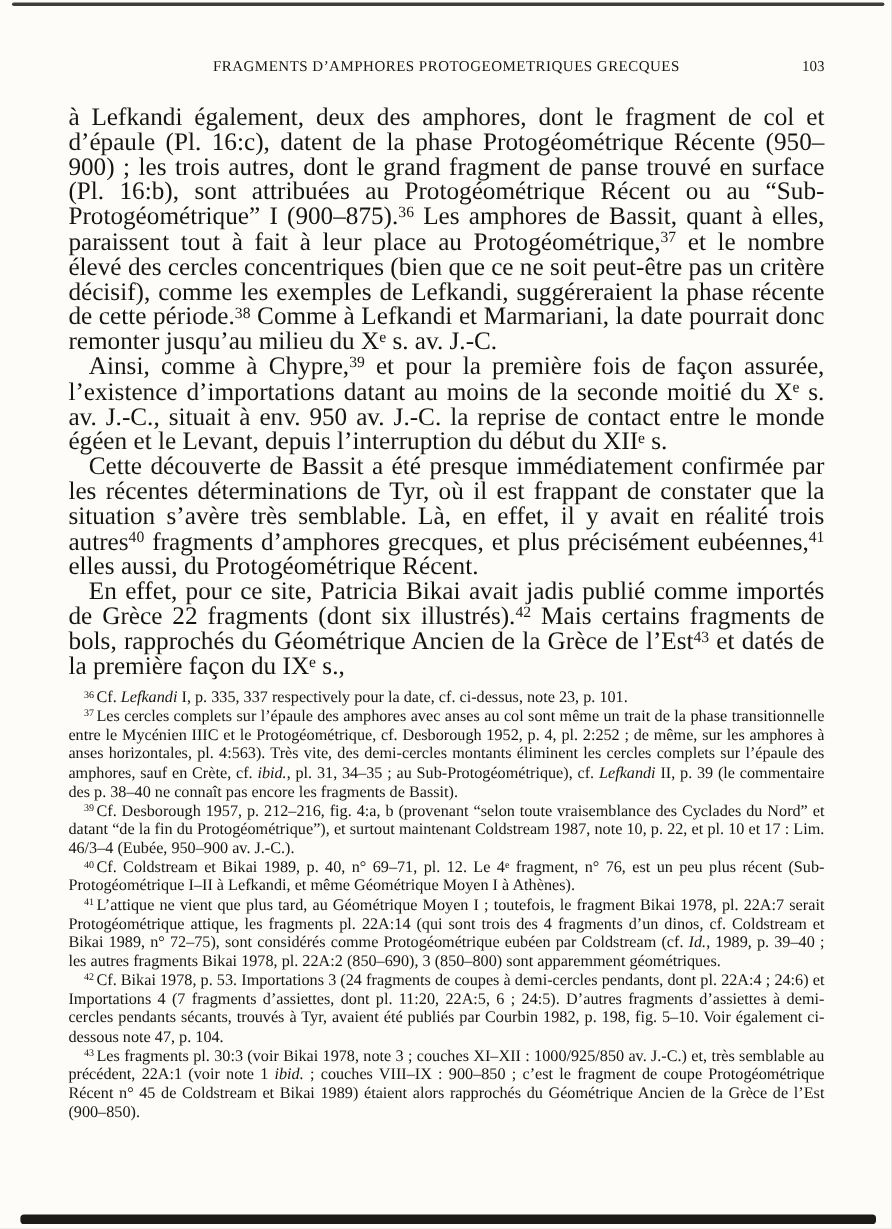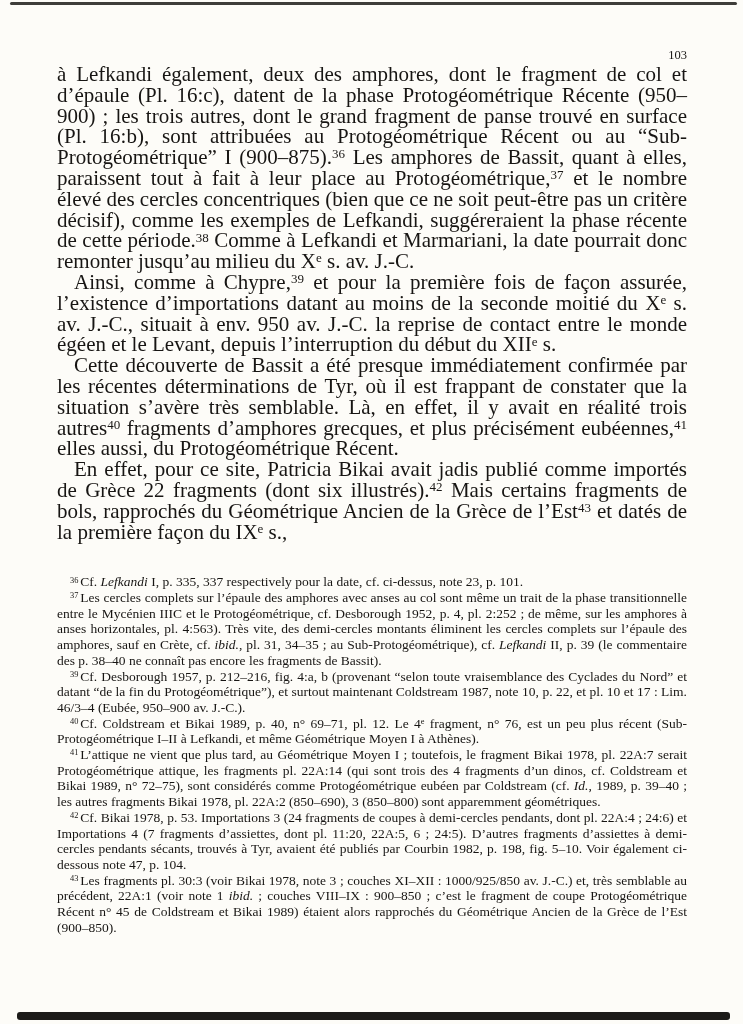--- a/index.html
+++ b/index.html
@@ -28,21 +28,21 @@
     white-space: nowrap;
   }
   .page-number { position: absolute; right: 0; top: 0; letter-spacing: 0; text-align: center; }
   .body-text p {
     margin: 0;
     font-size: 21px;
     line-height: 20.8px;
     text-align: justify;
   }
   .body-text p.indent { text-indent: 17px; }
-  .footnotes { margin-top: 32px; }
+  .footnotes { margin-top: 8px; }
   .footnotes p {
     margin: 0;
     font-size: 13.5px;
     line-height: 15.7px;
     text-align: justify;
     text-indent: 13px;
   }
   sup {
     font-size: 62%;
     line-height: 0;
@@ -53,20 +53,21 @@
   sup.fnnum { margin-right: 2px; }
   em { font-style: italic; }
 </style>
 </head>
 <body>
 
 <div class="page">
   <div class="scan-edge scan-edge-top"></div>
 
   <header class="running-header">
+    <span class="running-title">FRAGMENTS D’AMPHORES PROTOGEOMETRIQUES GRECQUES</span>
     <span class="page-number">103</span>
   </header>
 
   <main class="body-text" id="body-container">
       <p class=""><span>à Lefkandi également, deux des amphores, dont le fragment de col et d’épaule (Pl. 16:c), datent de la phase Protogéométrique Récente (950–900) ; les trois autres, dont le grand fragment de panse trouvé en surface (Pl. 16:b), sont attribuées au Protogéométrique Récent ou au “Sub-Protogéométrique” I (900–875).</span><sup>36</sup><span> Les amphores de Bassit, quant à elles, paraissent tout à fait à leur place au Protogéométrique,</span><sup>37</sup><span> et le nombre élevé des cercles concentriques (bien que ce ne soit peut-être pas un critère décisif), comme les exemples de Lefkandi, suggéreraient la phase récente de cette période.</span><sup>38</sup><span> Comme à Lefkandi et Marmariani, la date pourrait donc remonter jusqu’au milieu du X</span><sup>e</sup><span> s. av. J.-C.</span></p>
       <p class="indent"><span>Ainsi, comme à Chypre,</span><sup>39</sup><span> et pour la première fois de façon assurée, l’existence d’importations datant au moins de la seconde moitié du X</span><sup>e</sup><span> s. av. J.-C., situait à env. 950 av. J.-C. la reprise de contact entre le monde égéen et le Levant, depuis l’interruption du début du XII</span><sup>e</sup><span> s.</span></p>
       <p class="indent"><span>Cette découverte de Bassit a été presque immédiatement confirmée par les récentes déterminations de Tyr, où il est frappant de constater que la situation s’avère très semblable. Là, en effet, il y avait en réalité trois autres</span><sup>40</sup><span> fragments d’amphores grecques, et plus précisément eubéennes,</span><sup>41</sup><span> elles aussi, du Protogéométrique Récent.</span></p>
       <p class="indent"><span>En effet, pour ce site, Patricia Bikai avait jadis publié comme importés de Grèce 22 fragments (dont six illustrés).</span><sup>42</sup><span> Mais certains fragments de bols, rapprochés du Géométrique Ancien de la Grèce de l’Est</span><sup>43</sup><span> et datés de la première façon du IX</span><sup>e</sup><span> s.,</span></p>
     </main>
 

